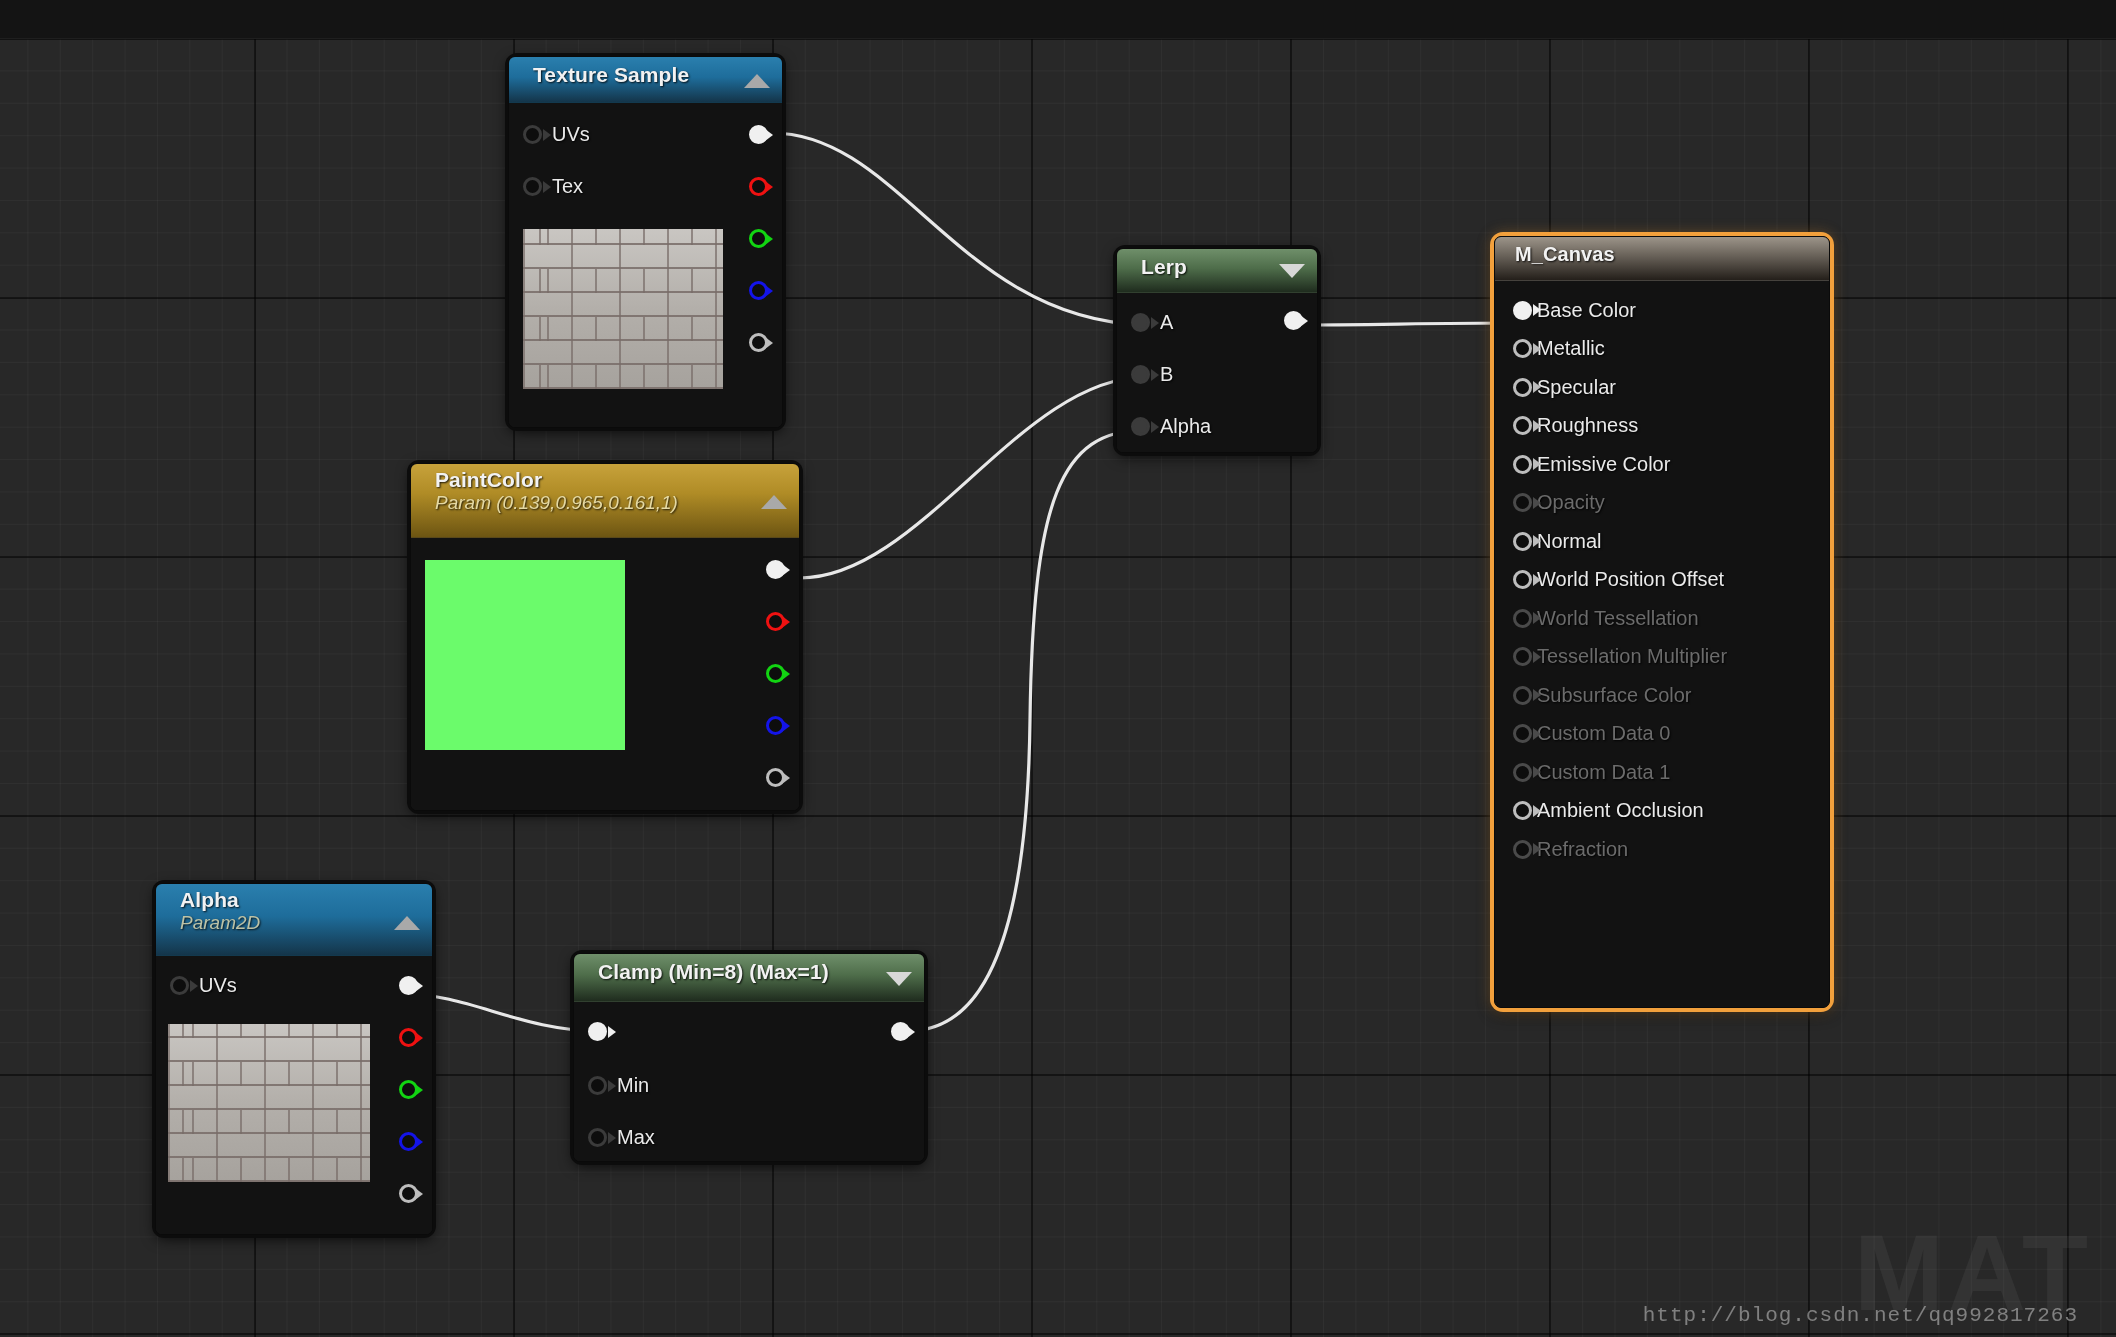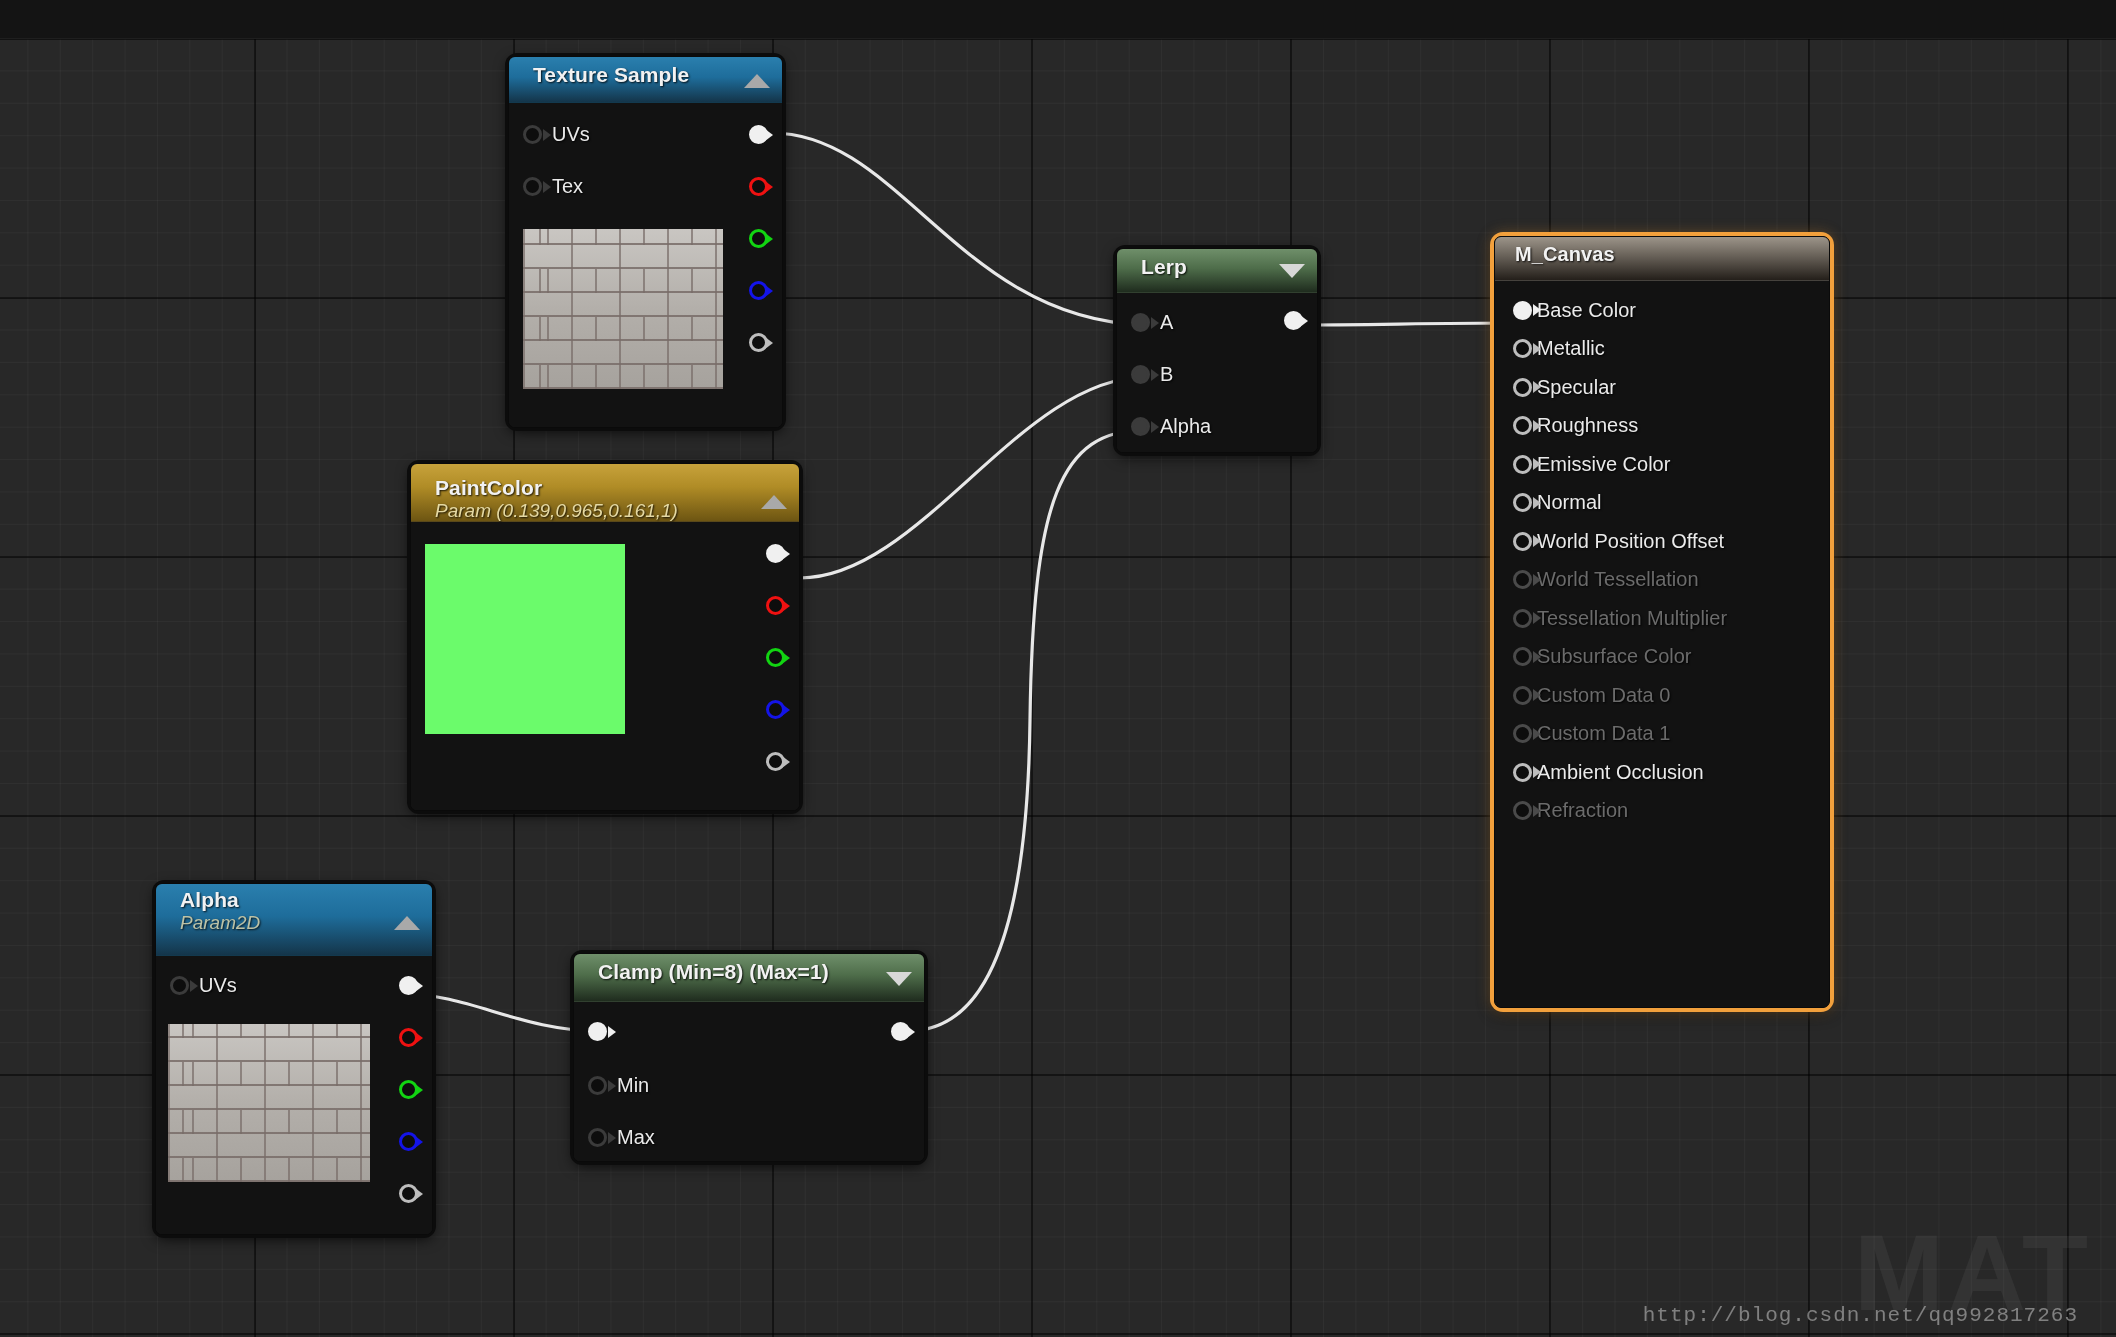--- a/index.html
+++ b/index.html
@@ -265,21 +265,21 @@
       </div>
       <div class="pin-row out" style="right:14px; top:230px;">
         <span class="pin pin-hollow pin-grey"></span>
       </div>
     </div>
   </div>
 </div>
 
 <div class="node" id="node-paintcolor" style="left:410px; top:463px; width:390px; height:348px;">
   <div class="node-inner">
-    <div class="node-header hdr-gold" style="height:58px; padding-top:12px;">
+    <div class="node-header hdr-gold" style="height:74px; padding-top:4px;">
       <div class="node-title">PaintColor</div>
       <div class="node-subtitle" style="color:#e5d9a3;">Param (0.139,0.965,0.161,1)</div>
       <div class="arrow arrow-up" style="top:31px;"></div>
     </div>
     <div class="node-body">
       <div class="swatch" style="left:14px; top:22px; width:200px; height:190px; background:#6bfb6b;"></div>
       <div class="pin-row out" style="right:14px; top:22px;">
         <span class="pin pin-filled pin-white"></span>
       </div>
       <div class="pin-row out" style="right:14px; top:74px;">
@@ -402,20 +402,24 @@
           </div>
           <div class="mc-row">
             <span class="pin pin-hollow pin-grey"></span>
             <span class="pin-label">Roughness</span>
           </div>
           <div class="mc-row">
             <span class="pin pin-hollow pin-grey"></span>
             <span class="pin-label">Emissive Color</span>
           </div>
           <div class="mc-row">
+            <span class="pin pin-hollow pin-dim"></span>
+            <span class="pin-label disabled">Opacity</span>
+          </div>
+          <div class="mc-row">
             <span class="pin pin-hollow pin-grey"></span>
             <span class="pin-label">Normal</span>
           </div>
           <div class="mc-row">
             <span class="pin pin-hollow pin-grey"></span>
             <span class="pin-label">World Position Offset</span>
           </div>
           <div class="mc-row">
             <span class="pin pin-hollow pin-dim"></span>
             <span class="pin-label disabled">World Tessellation</span>

